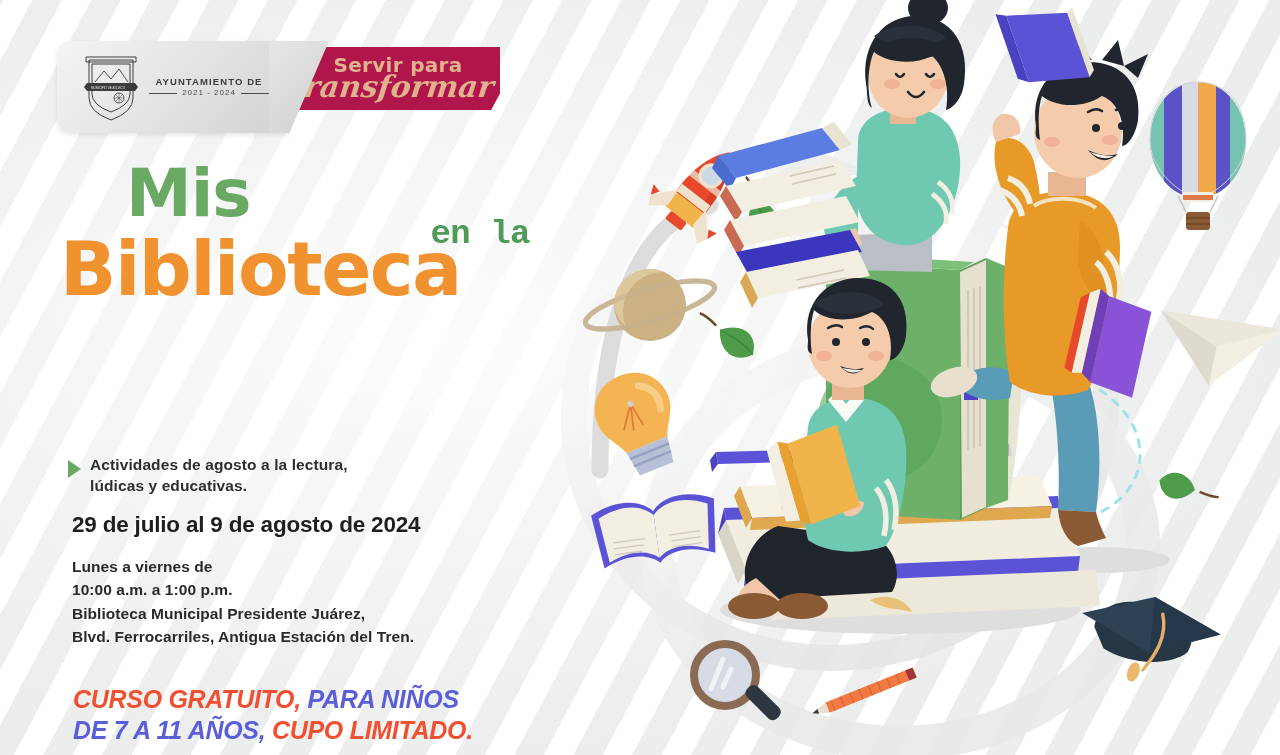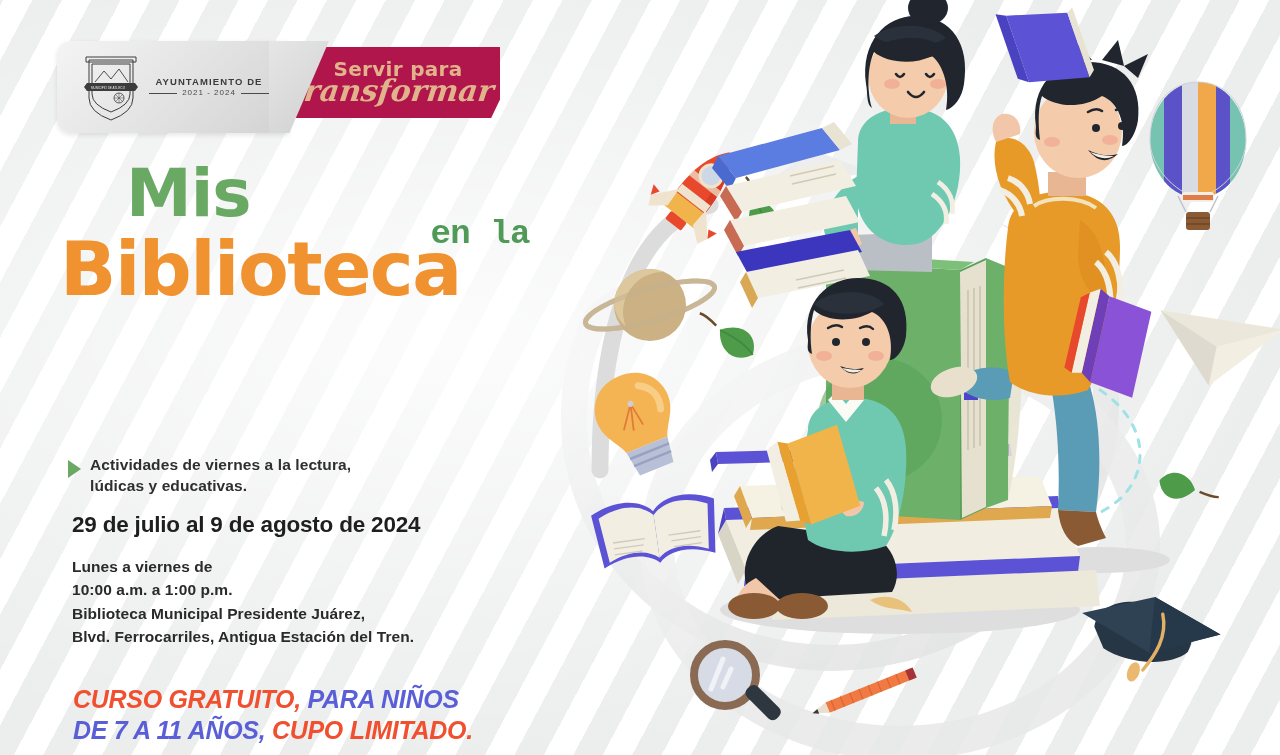--- a/index.html
+++ b/index.html
@@ -62,21 +62,21 @@
   .logo-txt{ display:flex; flex-direction:column; align-items:center; line-height:1; }
   .logo-ayto{ font-size:9.5px; letter-spacing:1.1px; color:#3b3b3b; font-weight:600; }
   .logo-name{ font-size:29px; font-weight:800; letter-spacing:1.2px; color:#2b2b2b; margin-top:1px; }
   .logo-years{ display:flex; align-items:center; gap:5px; margin-top:3px; }
   .logo-years .ln{ width:28px; height:1.4px; background:#4a4a4a; }
   .logo-years span{ font-size:8px; letter-spacing:1px; color:#4a4a4a; }
 
   
   .slogan{
     position:absolute; left:278px; top:47px;
-    width:222px; height:71px;
+    width:222px; height:63px;
     background:#b0154b;
     clip-path:polygon(9% 0, 100% 0, 100% 74%, 96% 100%, 0 100%, 5% 28%);
     z-index:5;
     display:flex; flex-direction:column;
     align-items:center; justify-content:center;
     box-shadow:0 3px 6px rgba(0,0,0,.12);
   }
   .slogan .l1{
     font-family:"DejaVu Sans", sans-serif;
     font-size:20px; color:#e0b38d; font-weight:600;
@@ -196,21 +196,21 @@
 
   <div class="title">
     <div class="t-mis">Mis</div>
     <div class="t-enla">en la</div>
     <div class="t-bib">Biblioteca</div>
   </div>
 
   <div class="bullet-row">
     <div class="tri"></div>
     <p>
-      <span>Actividades de viernes a la lectura,</span><br>
+      <span>Actividades de agosto a la lectura,</span><br>
       <span>lúdicas y educativas.</span>
     </p>
   </div>
 
   <div class="dates">29 de julio al 9 de agosto  de  2024</div>
 
   <div class="details">
     <span>Lunes a viernes de</span><br>
     <span>10:00 a.m. a 1:00 p.m.</span><br>
     <span>Biblioteca Municipal Presidente Juárez,</span><br>

